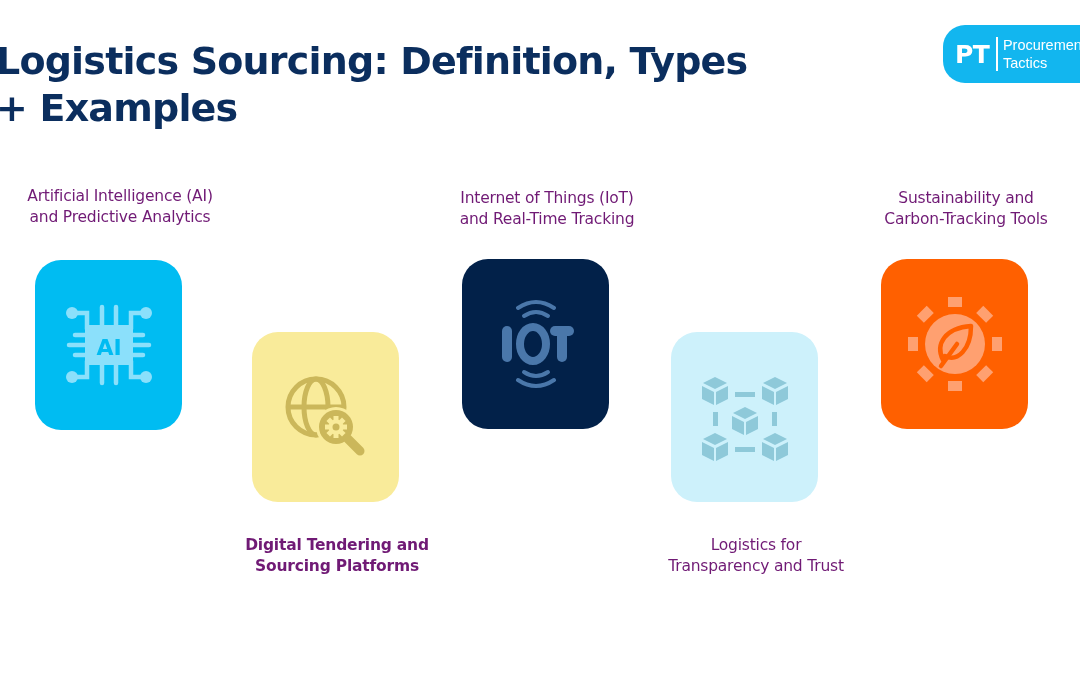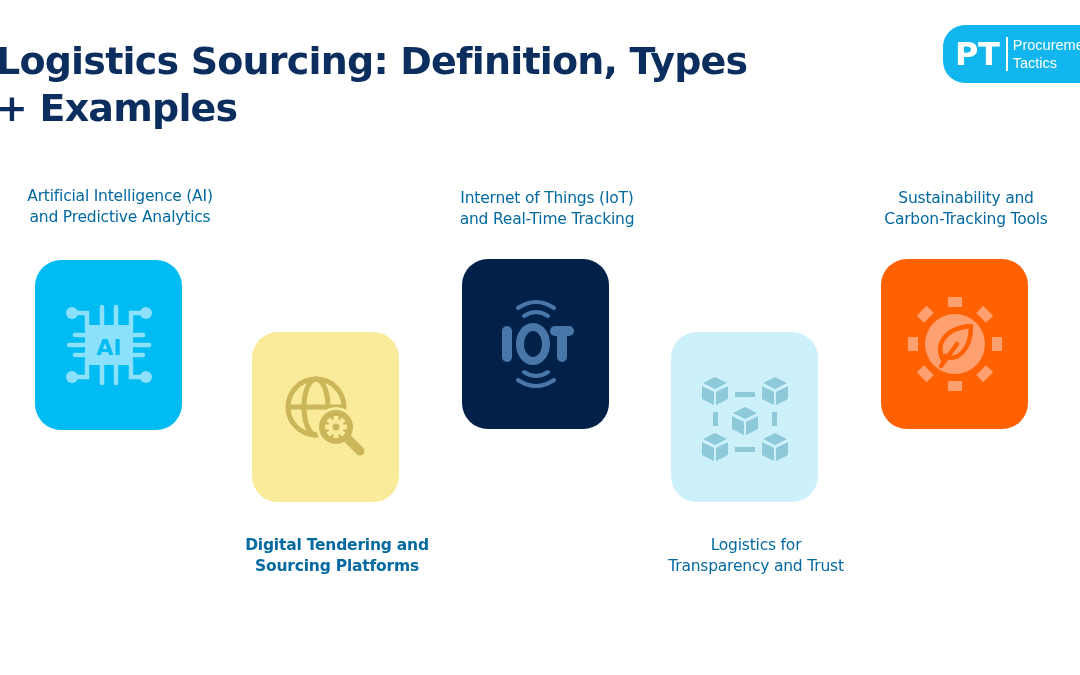--- a/index.html
+++ b/index.html
@@ -15,30 +15,30 @@
     font-weight: bold; font-size: 38px; line-height: 47px;
     color: #0b2e5e; letter-spacing: -0.8px;
     white-space: pre-line; margin: 0;
   }
   .logo {
     position: absolute; left: 943px; top: 25px; width: 160px; height: 58px;
     background: #12b6ef; border-radius: 22px;
     display: flex; align-items: center; color: #fff;
   }
   .logo .mark {
-    font-family: "DejaVu Sans", sans-serif; font-weight: bold; font-size: 32px;
+    font-family: "DejaVu Sans", sans-serif; font-weight: bold; font-size: 25px;
     margin-left: 12px; letter-spacing: -0.5px;
   }
   .logo .sep { width: 1.5px; height: 34px; background: #fff; margin: 0 5px 0 7px; }
   .logo .name { font-size: 14.5px; line-height: 18px; white-space: pre-line; }
 
   .label {
     position: absolute; width: 240px; text-align: center;
     font-family: "DejaVu Sans", sans-serif;
-    font-size: 15.5px; line-height: 20.5px; color: #0369a1; font-weight: 500;
+    font-size: 15.5px; line-height: 20.5px; color: #701a75; font-weight: 500;
     white-space: pre-line; letter-spacing: -0.2px;
   }
   .card {
     position: absolute; width: 147px; height: 170px; border-radius: 26px;
     display: flex; align-items: center; justify-content: center;
   }
   .card svg { width: 100px; height: 100px; }
 </style>
 </head>
 <body>

